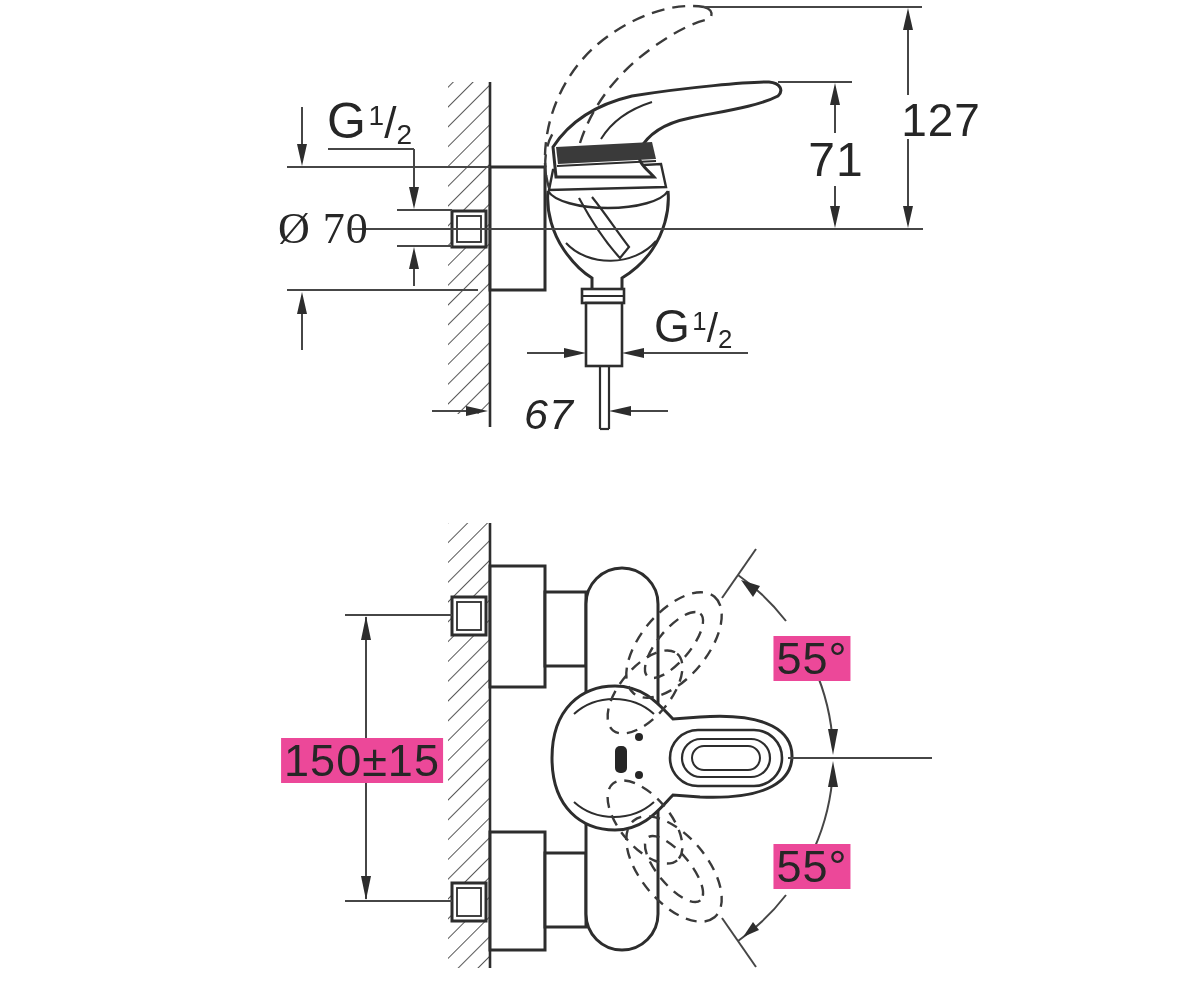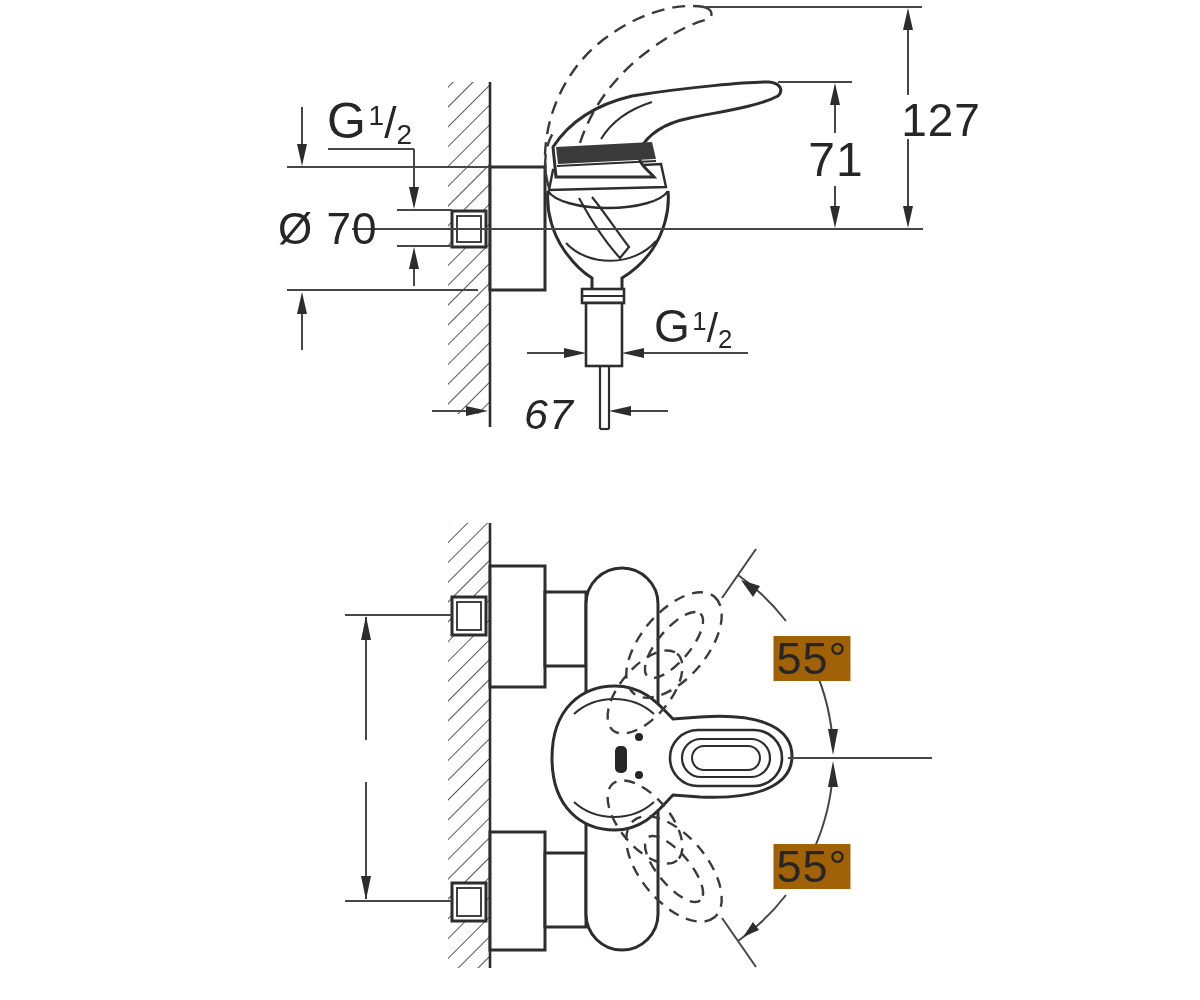--- a/index.html
+++ b/index.html
@@ -2,21 +2,21 @@
 <html><head>
 <meta charset="utf-8">
 <style>
   html,body{margin:0;padding:0;background:#fff;}
   #page{position:relative;width:991px;height:1000px;background:#ffffff;overflow:hidden;
         font-family:"Liberation Sans",sans-serif;}
   #drawing{position:absolute;left:0;top:0;}
   .lbl{position:absolute;color:#262626;white-space:nowrap;letter-spacing:1px;
        font-family:"Liberation Sans",sans-serif;line-height:1;}
   .ctr{transform:translateX(-50%);}
-  .whitebg{background:#a16207;padding:0 3px;}
+  .whitebg{background:#ec4899;padding:0 3px;}
   .glabel .gbase{font-size:1em;}
   .glabel .gnum{font-size:.56em;position:relative;top:-.46em;margin-left:.06em;}
   .glabel .gslash{font-size:.88em;margin-left:-.02em;}
   .glabel .gden{font-size:.56em;position:relative;top:.22em;margin-left:-.04em;}
 </style>
 </head>
 <body>
 
 <div id="page">
 
@@ -182,30 +182,31 @@
       <polygon points="366,616 361,640 371,640" stroke="none"></polygon>
       <polygon points="366,900 361,876 371,876" stroke="none"></polygon>
     </g>
   </g>
 </svg>
 
 <div class="lbl glabel" style="left:327px;top:96px;font-size:50px;">
   <span class="gbase">G</span><span class="gnum">1</span><span class="gslash">/</span><span class="gden">2</span>
 </div>
 
-<div class="lbl" style="left:278px;top:207px;font-size:44px;">Ø 70</div>
+<div class="lbl" style="left:278px;top:207px;font-size:44px;font-family:Liberation Serif, serif;">Ø 70</div>
 
 <div class="lbl ctr" style="left:909px;top:97px;font-size:46px;margin-left:32px;">127</div>
 
 <div class="lbl ctr" style="left:836px;top:136px;font-size:48px;">71</div>
 
 <div class="lbl glabel" style="left:654px;top:303px;font-size:46px;">
   <span class="gbase">G</span><span class="gnum">1</span><span class="gslash">/</span><span class="gden">2</span>
 </div>
 
 <div class="lbl ctr" style="left:549px;top:393px;font-size:43px;font-style:italic;">67</div>
 
+<div class="lbl ctr whitebg" style="left:362px;top:738px;font-size:45px;">150±15</div>
 
 <div class="lbl ctr whitebg" style="left:812px;top:636px;font-size:45px;">55°</div>
 
 <div class="lbl ctr whitebg" style="left:812px;top:844px;font-size:45px;">55°</div>
 
 </div>
 
 </body></html>

